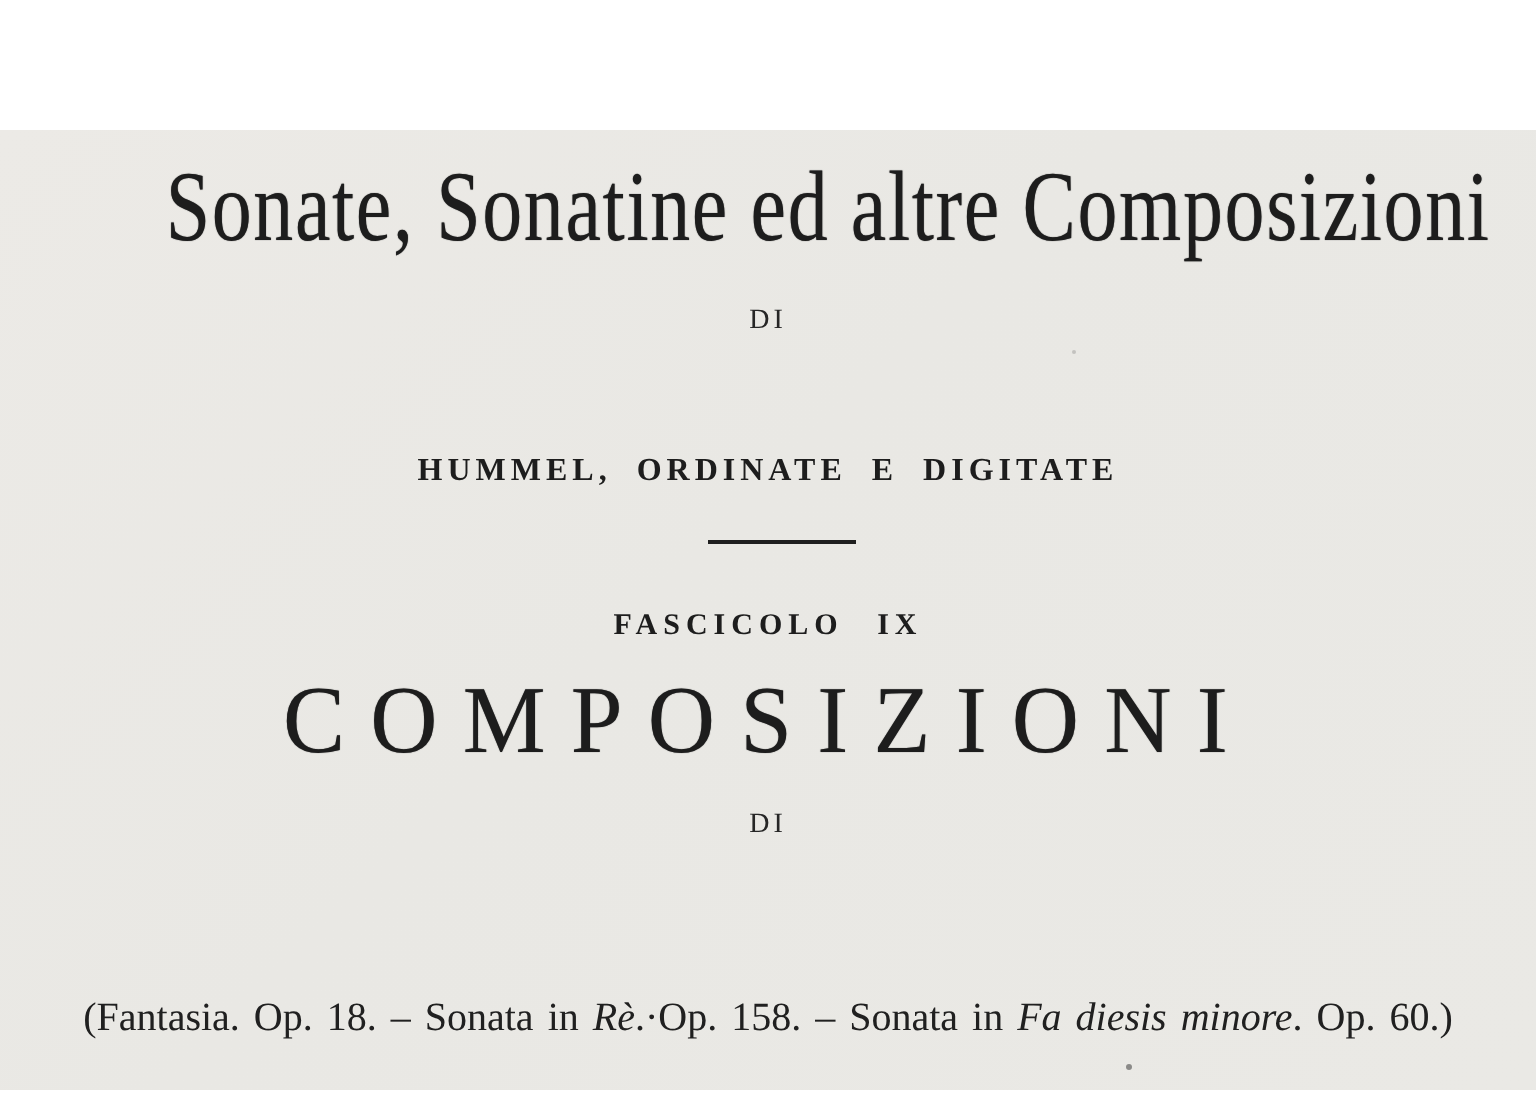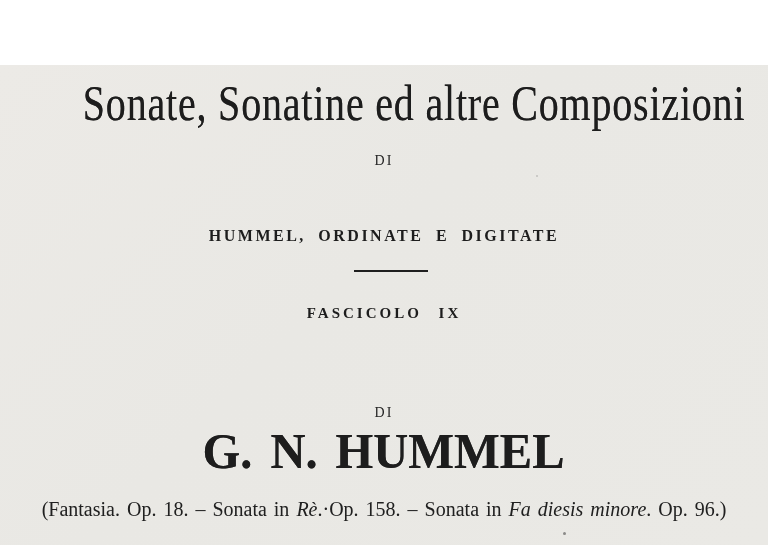--- a/index.html
+++ b/index.html
@@ -82,26 +82,26 @@
 
     <div class="line di-upper">DI</div>
 
 
     <div class="line subtitle">HUMMEL, ORDINATE E DIGITATE</div>
 
     <div class="divider-rule"></div>
 
     <div class="line fascicle">FASCICOLO IX</div>
 
+    <div class="line main-title">
+      <span class="condense">COMPOSIZIONI</span>
+    </div>
 
     <div class="line di-lower">DI</div>
 
-    <div class="line composer">
-      <span class="condense">G. N. HUMMEL</span>
-    </div>
 
-    <div class="line works-line"><span>(Fantasia. Op. 18. – Sonata in </span><span class="it">Rè</span><span>.·Op. 158. – Sonata in </span><span class="it">Fa diesis minore</span><span>. Op. 96.)</span></div>
+    <div class="line works-line"><span>(Fantasia. Op. 18. – Sonata in </span><span class="it">Rè</span><span>.·Op. 158. – Sonata in </span><span class="it">Fa diesis minore</span><span>. Op. 60.)</span></div>
 
     <div class="speck speck-1"></div>
     <div class="speck speck-2"></div>
 
   </div>
 </div>
 
 </body></html>

